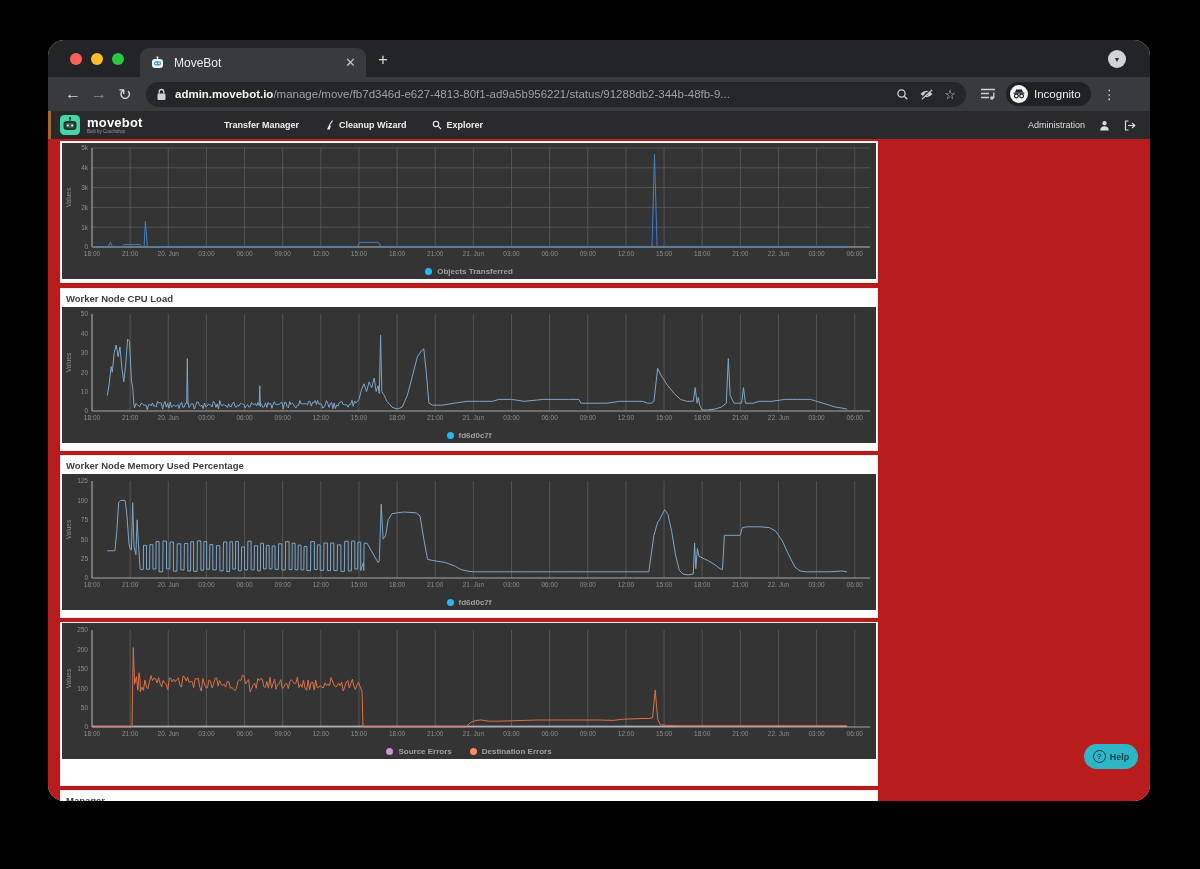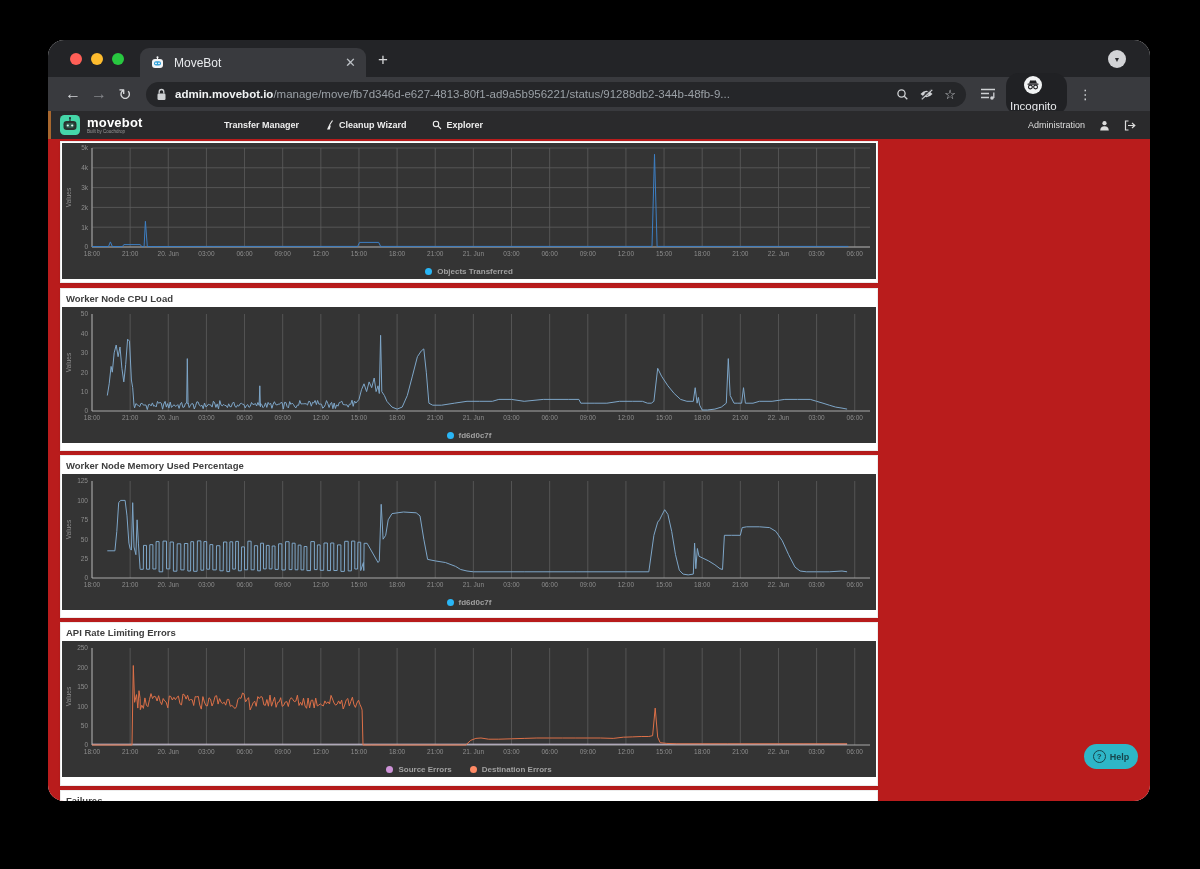--- a/index.html
+++ b/index.html
@@ -22,21 +22,21 @@
     display:flex;align-items:center;}
   .navbtn{color:#d5d7da;font-size:16px;width:26px;text-align:center;}
   .navbtn.dim{color:#85878b;}
   .omnibox{margin-left:8px;width:820px;height:25px;border-radius:13px;background:#252629;
     display:flex;align-items:center;padding:0 10px;box-sizing:border-box;}
   .urltext{font-size:11.5px;color:#9aa0a6;white-space:nowrap;overflow:hidden;flex:1;margin-left:8px;}
   .urltext b{color:#f1f3f4;font-weight:bold;}
   .boxicon{margin-left:10px;display:flex;align-items:center;}
   .star{color:#cfd1d4;font-size:13px;margin-left:10px;}
   .incog-chip{display:flex;align-items:center;gap:6px;background:#202124;border-radius:13px;
-    padding:3px 10px 3px 4px;margin-left:10px;flex-direction:column;}
+    padding:3px 10px 3px 4px;margin-left:10px;}
   .incog-circle{width:18px;height:18px;border-radius:50%;background:#f1f3f4;display:flex;
     align-items:center;justify-content:center;}
   .incog-label{color:#e8eaed;font-size:11.5px;}
   .kebab{color:#d5d7da;font-size:13px;margin-left:12px;letter-spacing:0;}
   
   .appbar{position:absolute;left:0;top:71px;width:100%;height:28px;background:#2a2a2c;}
   .appbar-accent{position:absolute;left:0;top:0;width:3px;height:28px;background:#a8672e;}
   .brand{position:absolute;left:12px;top:4px;display:flex;align-items:center;}
   .brand-text{margin-left:7px;line-height:1;}
   .brand-name{color:#fff;font-weight:bold;font-size:13px;letter-spacing:.2px;}
@@ -395,21 +395,20 @@
         <div class="legend-row" id="legend-2">
             <div class="legend-item">
               <span class="legend-dot" style="background:#29b6f6"></span>
               <span class="legend-label">fd6d0c7f</span>
             </div>
           </div>
       </div>
     </div>
 
     <div class="card" style="top:483px;height:164px">
-      <div class="card-title">API Rate Limiting Errors</div>
       <div class="chartbox" style="margin:0 1px 1px 1px">
         <div id="chart-3">
             <svg width="814" height="120" style="display:block">
               <line x1="30" y1="7" x2="30" y2="104" stroke="#5d5d5d" stroke-width="0.8"></line>
               <line x1="68.13725490196077" y1="7" x2="68.13725490196077" y2="104" stroke="#5d5d5d" stroke-width="0.8"></line>
               <line x1="106.27450980392156" y1="7" x2="106.27450980392156" y2="104" stroke="#5d5d5d" stroke-width="0.8"></line>
               <line x1="144.41176470588238" y1="7" x2="144.41176470588238" y2="104" stroke="#5d5d5d" stroke-width="0.8"></line>
               <line x1="182.54901960784312" y1="7" x2="182.54901960784312" y2="104" stroke="#5d5d5d" stroke-width="0.8"></line>
               <line x1="220.68627450980392" y1="7" x2="220.68627450980392" y2="104" stroke="#5d5d5d" stroke-width="0.8"></line>
               <line x1="258.82352941176475" y1="7" x2="258.82352941176475" y2="104" stroke="#5d5d5d" stroke-width="0.8"></line>
@@ -468,21 +467,21 @@
             </div>
             <div class="legend-item">
               <span class="legend-dot" style="background:#ff8a65"></span>
               <span class="legend-label">Destination Errors</span>
             </div>
           </div>
       </div>
     </div>
 
     <div class="card" style="top:651px;height:40px">
-      <div class="card-title">Failures</div>
+      <div class="card-title">Manager</div>
     </div>
 
     <div class="helpbtn">
       <div class="helpq">?</div>
       <span class="helptext">Help</span>
     </div>
   </div>
 </div>
 
 </body></html>

